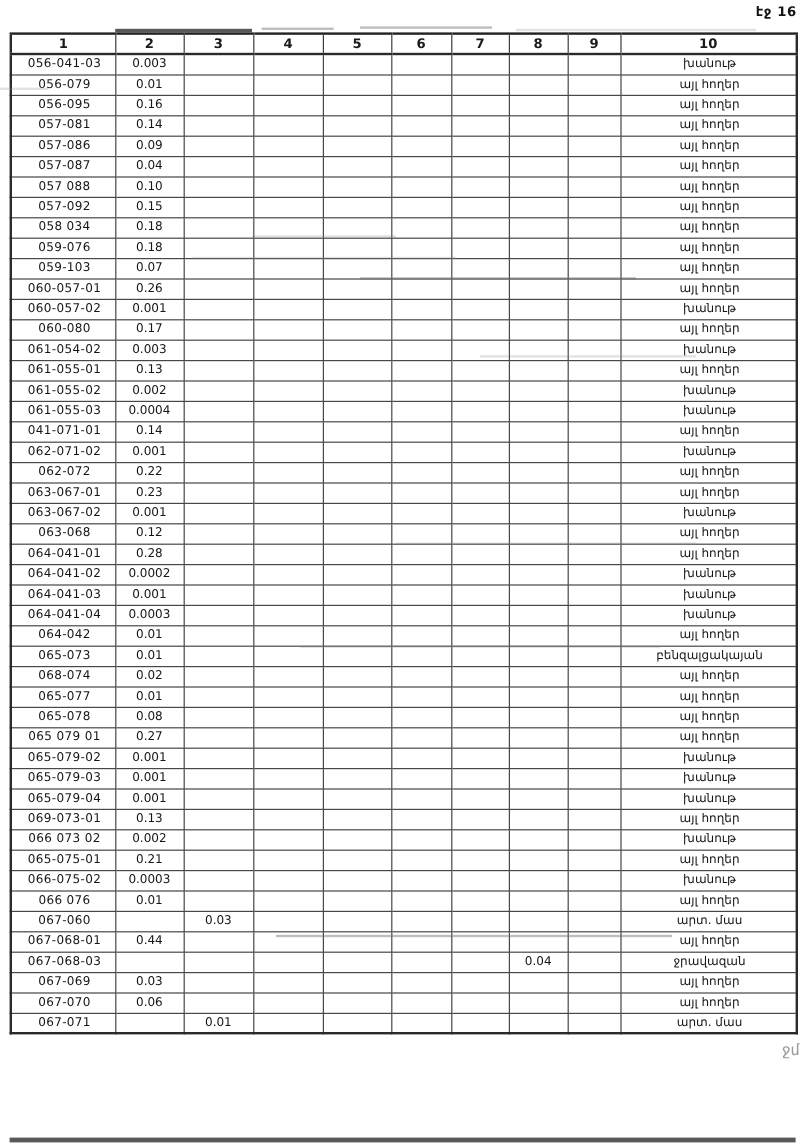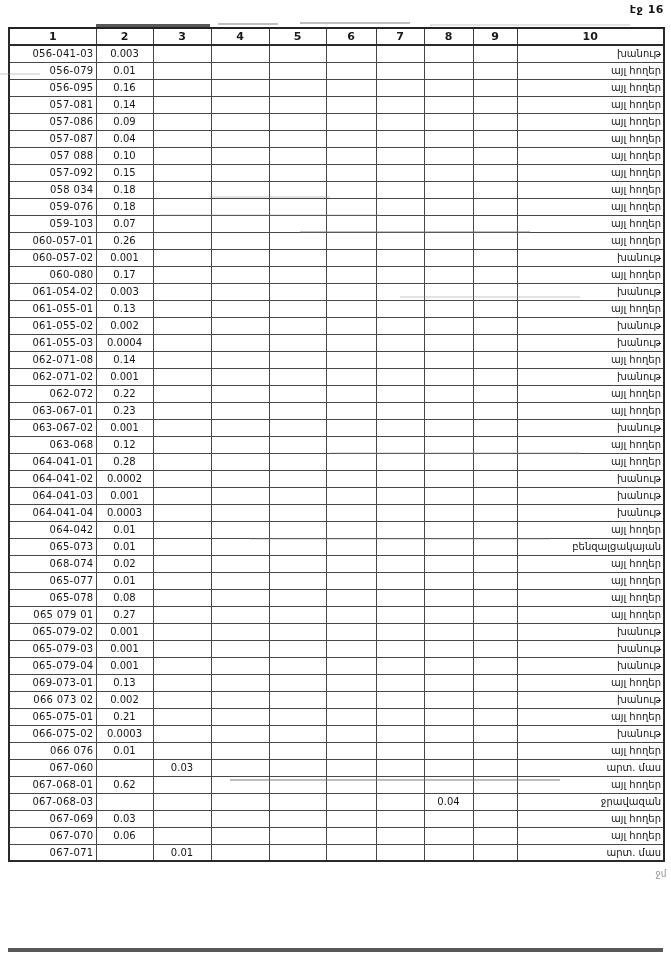--- a/index.html
+++ b/index.html
@@ -16,21 +16,21 @@
     position: absolute;
     top: 3px; right: 7px;
     font-size: 11px;
     font-weight: bold;
     letter-spacing: 0.5px;
     color: #151515;
   }
   .margin-note {
     position: absolute;
     top: 868px; right: 4px;
-    font-size: 10px;
+    font-size: 13px;
     color: #9a9a9a;
     font-family: Liberation Mono, monospace;
   }
   table.scan-table {
     position: absolute;
     left: 8px; top: 27px;
     width: 655px;
     border-collapse: collapse;
     table-layout: fixed;
   }
@@ -51,23 +51,23 @@
     border-bottom: 2px solid #2a2a2a;
     color: #1a1a1a;
   }
   td {
     height: 17px;
     font-size: 10px;
     padding: 0 2px;
     color: #161616;
     border-color: #474747;
   }
-  td.c1 { text-align: right; padding-left: 4px; letter-spacing: 0.3px; }
+  td.c1 { text-align: center; padding-left: 4px; letter-spacing: 0.3px; }
   td.c2, td.c3, td.c4, td.c5, td.c6, td.c7, td.c8, td.c9 { text-align: center; }
-  td.c10 { text-align: right; padding-left: 4px; }
+  td.c10 { text-align: center; padding-left: 4px; }
   
   .smudge {
     position: absolute;
     background: #6f6f6f;
     opacity: 0.45;
     height: 2px;
     pointer-events: none;
   }
   .smudge.light { opacity: 0.25; background: #8a8a8a; }
   .smudge.dark  { opacity: 0.8;  background: #2e2e2e; }
@@ -317,21 +317,21 @@
         <td class="c3"></td>
         <td class="c4"></td>
         <td class="c5"></td>
         <td class="c6"></td>
         <td class="c7"></td>
         <td class="c8"></td>
         <td class="c9"></td>
         <td class="c10">խանութ</td>
       </tr>
       <tr>
-        <td class="c1">062-071-08</td>
+        <td class="c1">041-071-01</td>
         <td class="c2">0.14</td>
         <td class="c3"></td>
         <td class="c4"></td>
         <td class="c5"></td>
         <td class="c6"></td>
         <td class="c7"></td>
         <td class="c8"></td>
         <td class="c9"></td>
         <td class="c10">այլ հողեր</td>
       </tr>
@@ -618,21 +618,21 @@
         <td class="c4"></td>
         <td class="c5"></td>
         <td class="c6"></td>
         <td class="c7"></td>
         <td class="c8"></td>
         <td class="c9"></td>
         <td class="c10">արտ. մաս</td>
       </tr>
       <tr>
         <td class="c1">067-068-01</td>
-        <td class="c2">0.62</td>
+        <td class="c2">0.44</td>
         <td class="c3"></td>
         <td class="c4"></td>
         <td class="c5"></td>
         <td class="c6"></td>
         <td class="c7"></td>
         <td class="c8"></td>
         <td class="c9"></td>
         <td class="c10">այլ հողեր</td>
       </tr>
       <tr>

